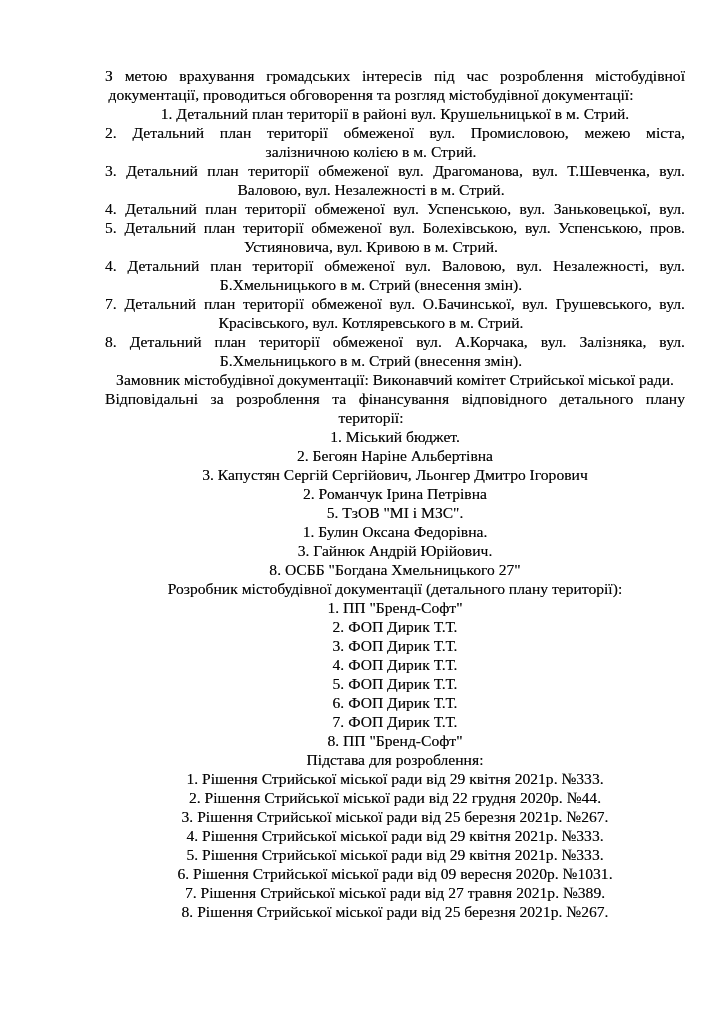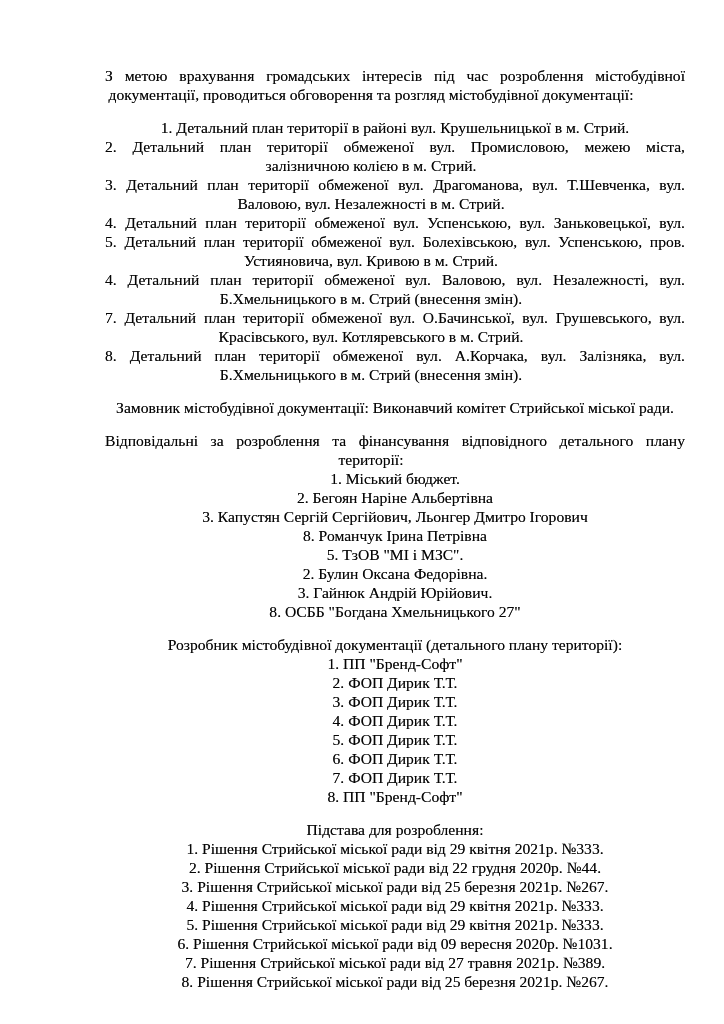--- a/index.html
+++ b/index.html
@@ -13,21 +13,21 @@
     color: #060606;
     font-family: Liberation Serif, serif;
     font-size: 15.6px;
     line-height: 19px;
     text-shadow: 0 0 0.4px rgba(0,0,0,0.55);
   }
   .ln { min-height: 19px; white-space: normal; text-align: center; }
   .ind { padding-left: 48px; }            
   .jst { text-align: justify; text-align-last: justify; } 
   .sec { margin: 0; }
-  .gap { margin-top: 14px; }              
+  .gap { }              
 </style>
 </head>
 <body>
 
 <div class="page">
 
   <div class="sec">
     <div class="ln ind jst">З метою врахування громадських інтересів під час розроблення містобудівної</div>
     <div class="ln">документації, проводиться обговорення та розгляд містобудівної документації:</div>
   </div>
@@ -68,23 +68,23 @@
   <div class="sec gap">
     <div class="ln ind">Замовник містобудівної документації: Виконавчий комітет Стрийської міської ради.</div>
   </div>
 
   <div class="sec gap">
     <div class="ln ind jst">Відповідальні за розроблення та фінансування відповідного детального плану</div>
     <div class="ln">території:</div>
     <div class="ln ind">1. Міський бюджет.</div>
     <div class="ln ind">2. Бегоян Наріне Альбертівна</div>
     <div class="ln ind">3. Капустян Сергій Сергійович, Льонгер Дмитро Ігорович</div>
-    <div class="ln ind">8. Романчук Ірина Петрівна</div>
+    <div class="ln ind">2. Романчук Ірина Петрівна</div>
     <div class="ln ind">5. ТзОВ "МІ і МЗС".</div>
-    <div class="ln ind">2. Булин Оксана Федорівна.</div>
+    <div class="ln ind">1. Булин Оксана Федорівна.</div>
     <div class="ln ind">3. Гайнюк Андрій Юрійович.</div>
     <div class="ln ind">8. ОСББ "Богдана Хмельницького 27"</div>
   </div>
 
   <div class="sec gap">
     <div class="ln ind">Розробник містобудівної документації (детального плану території):</div>
     <div class="ln ind">1. ПП "Бренд-Софт"</div>
     <div class="ln ind">2. ФОП Дирик Т.Т.</div>
     <div class="ln ind">3. ФОП Дирик Т.Т.</div>
     <div class="ln ind">4. ФОП Дирик Т.Т.</div>

